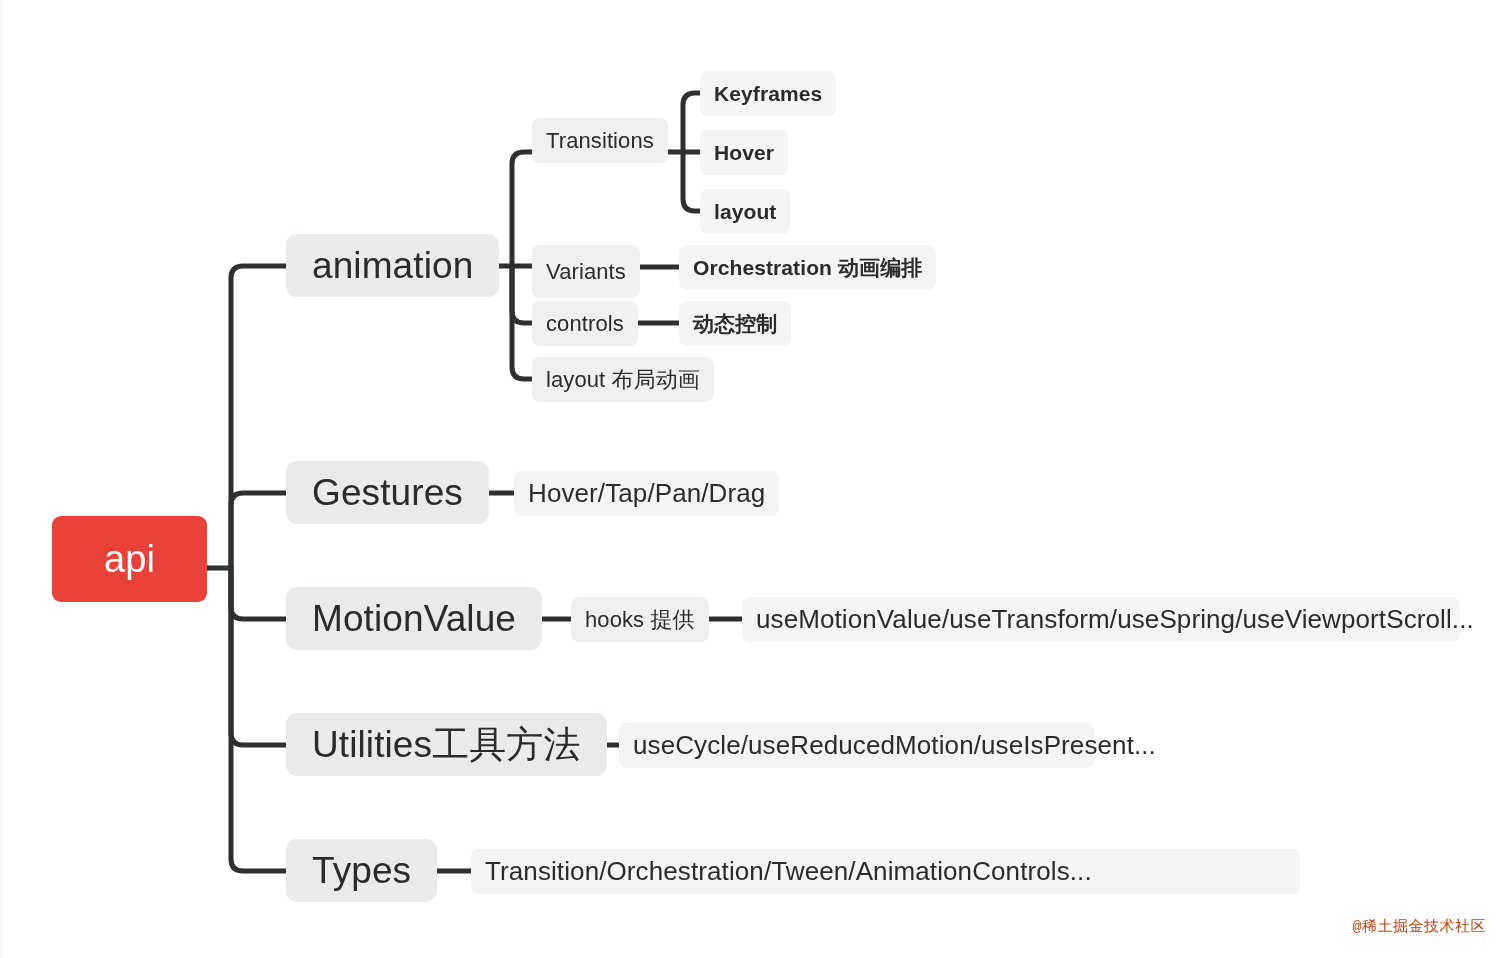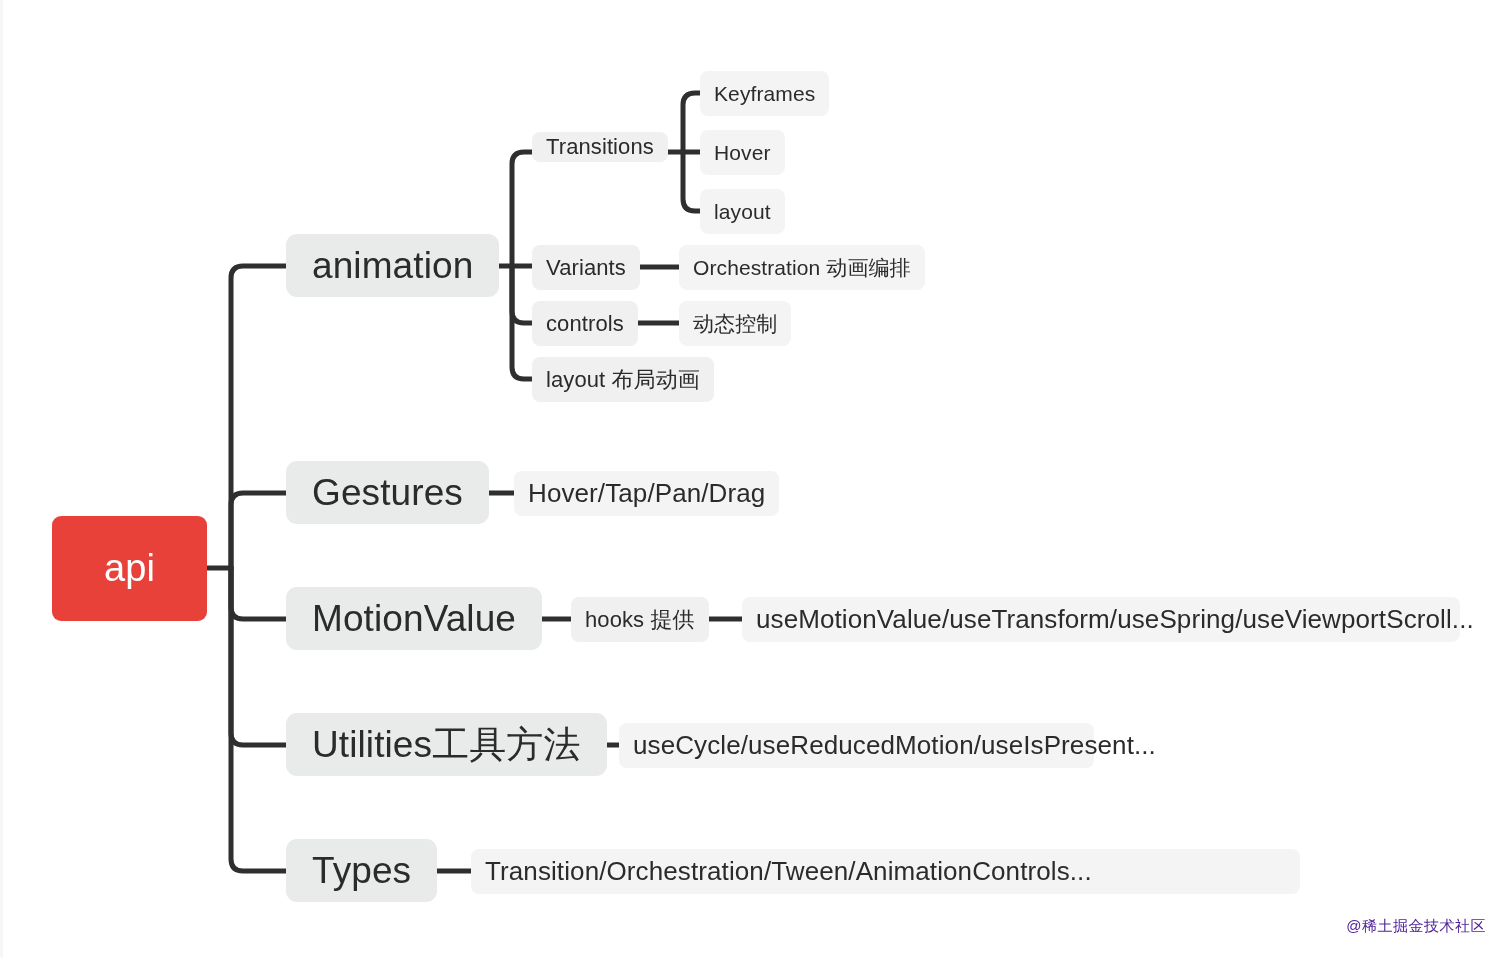--- a/index.html
+++ b/index.html
@@ -61,36 +61,38 @@
     font-size: 22px;
     padding: 0 14px;
   }
 
   
   .node.l3 {
     background: #f4f4f4;
     border-radius: 8px;
     font-size: 21px;
     padding: 0 14px;
+    font-weight: bold;
   }
 
   .node.leafwide {
     background: #f4f4f4;
     border-radius: 8px;
     font-size: 26px;
     padding: 0 14px;
   }
 
   .watermark {
     position: absolute;
     right: 26px;
     bottom: 22px;
     font-size: 15px;
-    color: #4c1d95;
+    color: #c2410c;
     letter-spacing: 0.5px;
+    font-family: Liberation Mono, monospace;
   }
   .edge-strip {
     position: absolute;
     left: 0;
     top: 0;
     width: 3px;
     height: 958px;
     background: #f6f7f8;
   }
 </style>
@@ -130,21 +132,21 @@
 
       <path d="M527 619 H571"></path>
       <path d="M700 619 H742"></path>
 
       <path d="M575 745 H619"></path>
 
       <path d="M428 871 H471"></path>
     </g>
   </svg>
 
-  <div class="node root" style="left:52px; top:516px; width:155px; height:105px;">
+  <div class="node root" style="left:52px; top:516px; width:155px; height:86px;">
     <span>api</span>
   </div>
 
   <div class="node l1" style="left:286px; top:234px; height:63px;">
     <span>animation</span>
   </div>
 
   <div class="node l1" style="left:286px; top:461px; height:63px;align-items:center;">
     <span>Gestures</span>
   </div>
@@ -154,25 +156,25 @@
   </div>
 
   <div class="node l1" style="left:286px; top:713px; height:63px;">
     <span>Utilities工具方法</span>
   </div>
 
   <div class="node l1" style="left:286px; top:839px; height:63px;">
     <span>Types</span>
   </div>
 
-  <div class="node l2" style="left:532px; top:132px; height:30px;">
+  <div class="node l2" style="left:532px; top:118px; height:45px;">
     <span>Transitions</span>
   </div>
 
-  <div class="node l2" style="left:532px; top:245px; height:45px;text-align:center;">
+  <div class="node l2" style="left:532px; top:245px; height:53px;text-align:center;">
     <span>Variants</span>
   </div>
 
   <div class="node l2" style="left:532px; top:301px; height:45px;">
     <span>controls</span>
   </div>
 
   <div class="node l2" style="left:532px; top:357px; height:45px;">
     <span>layout 布局动画</span>
   </div>

